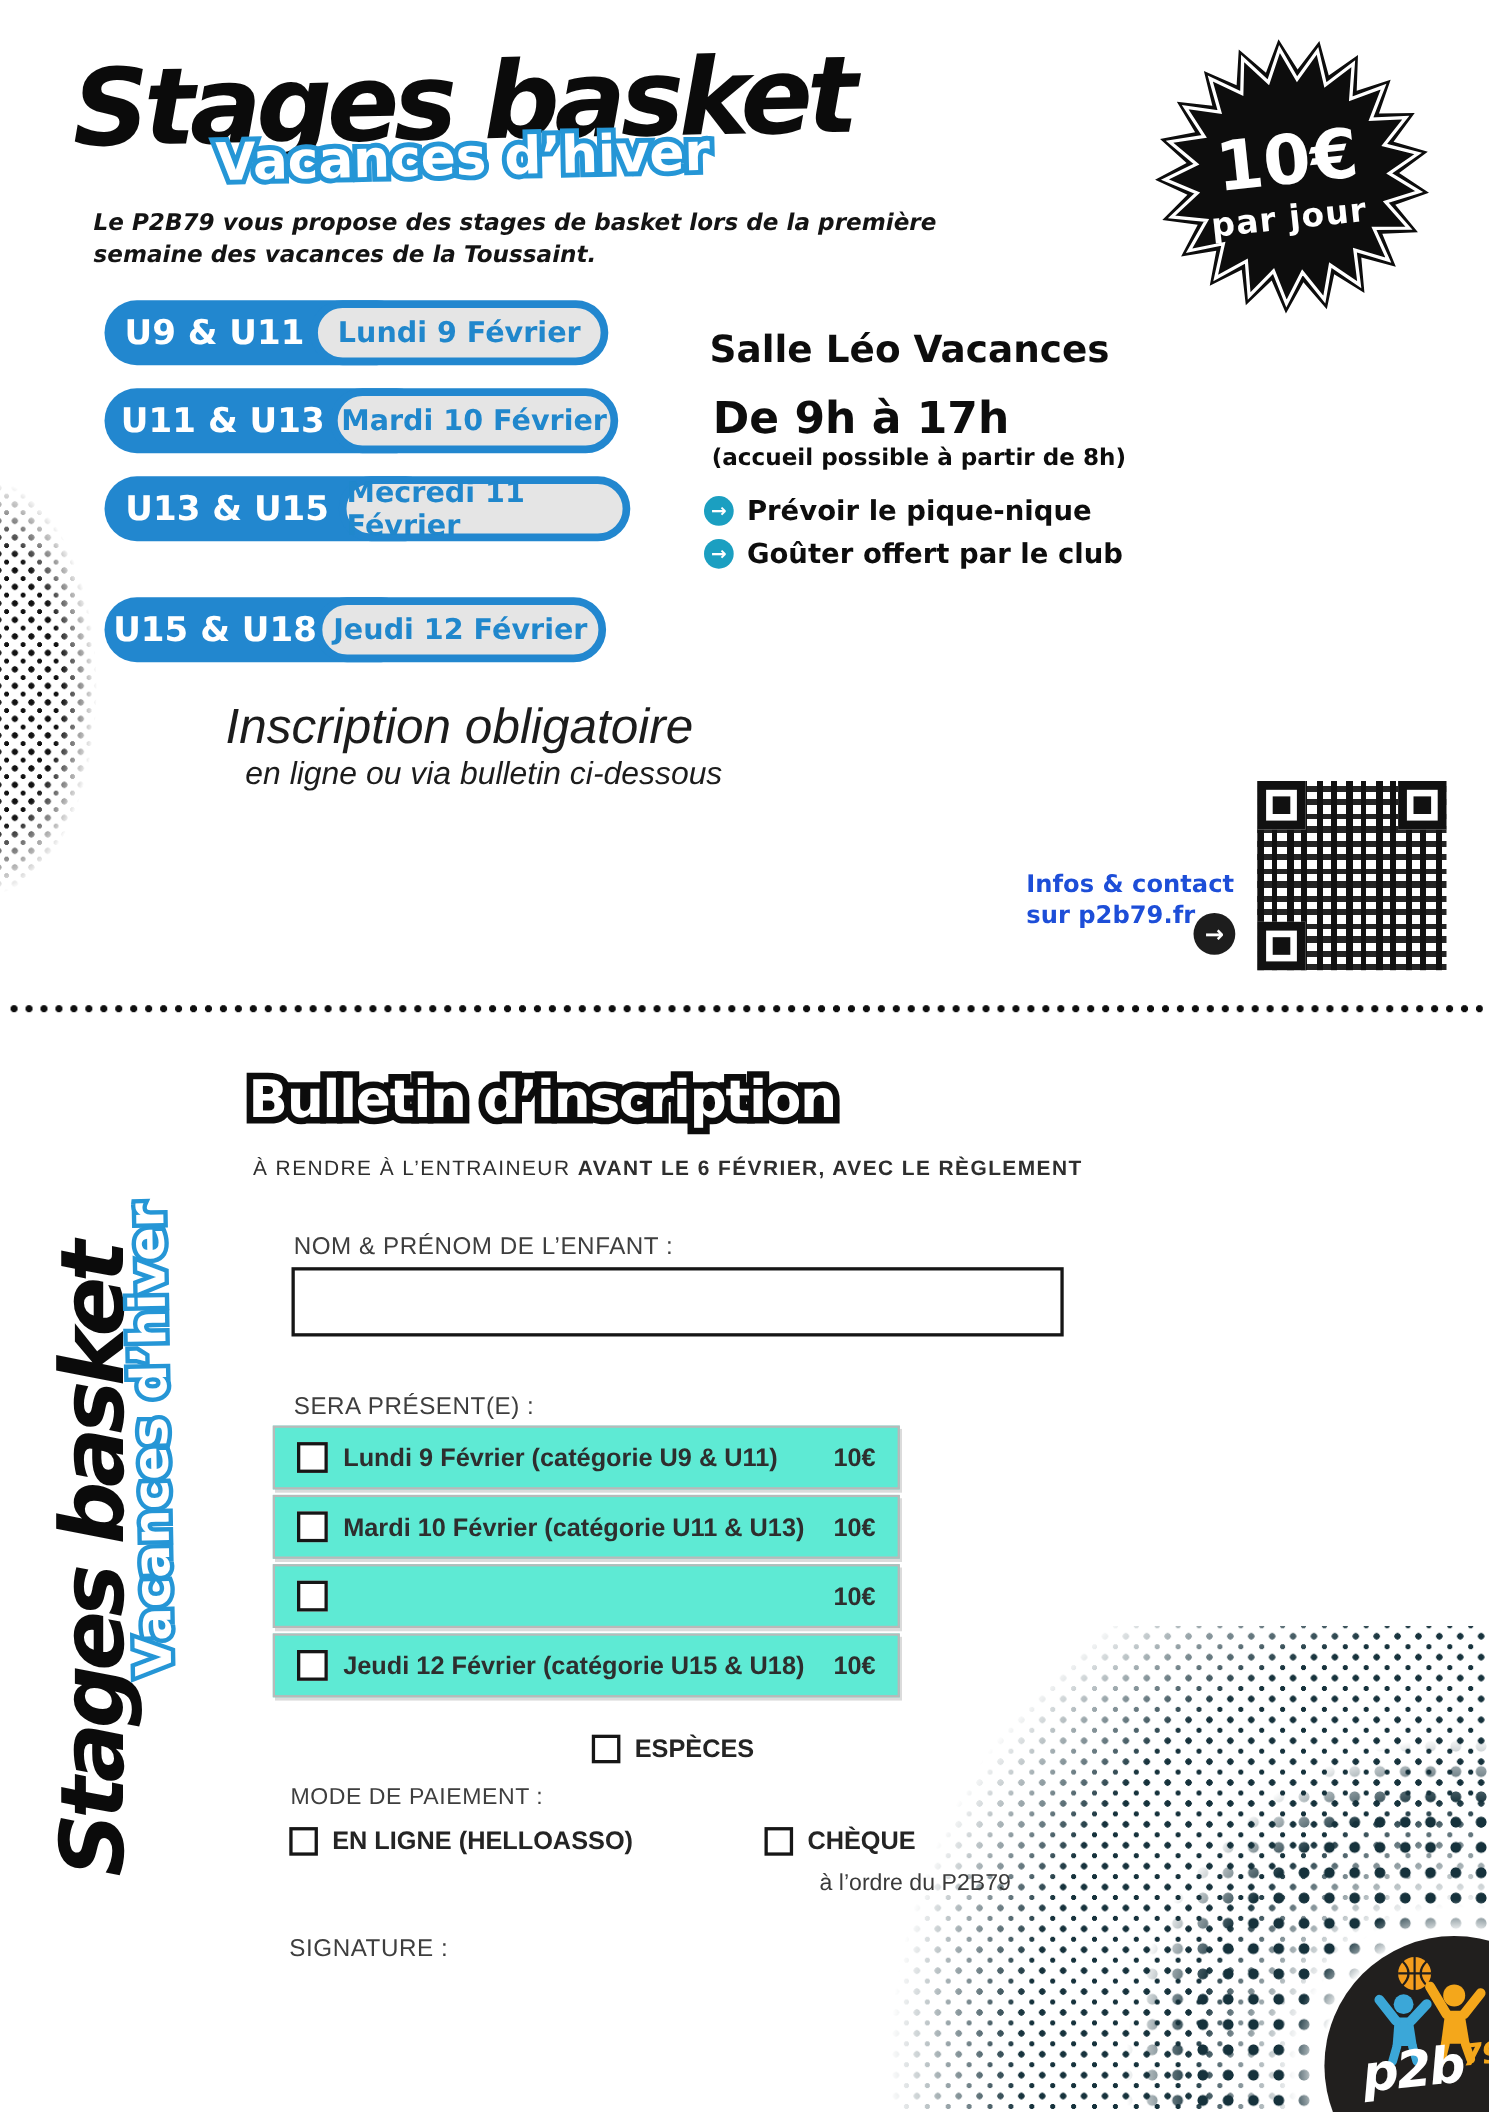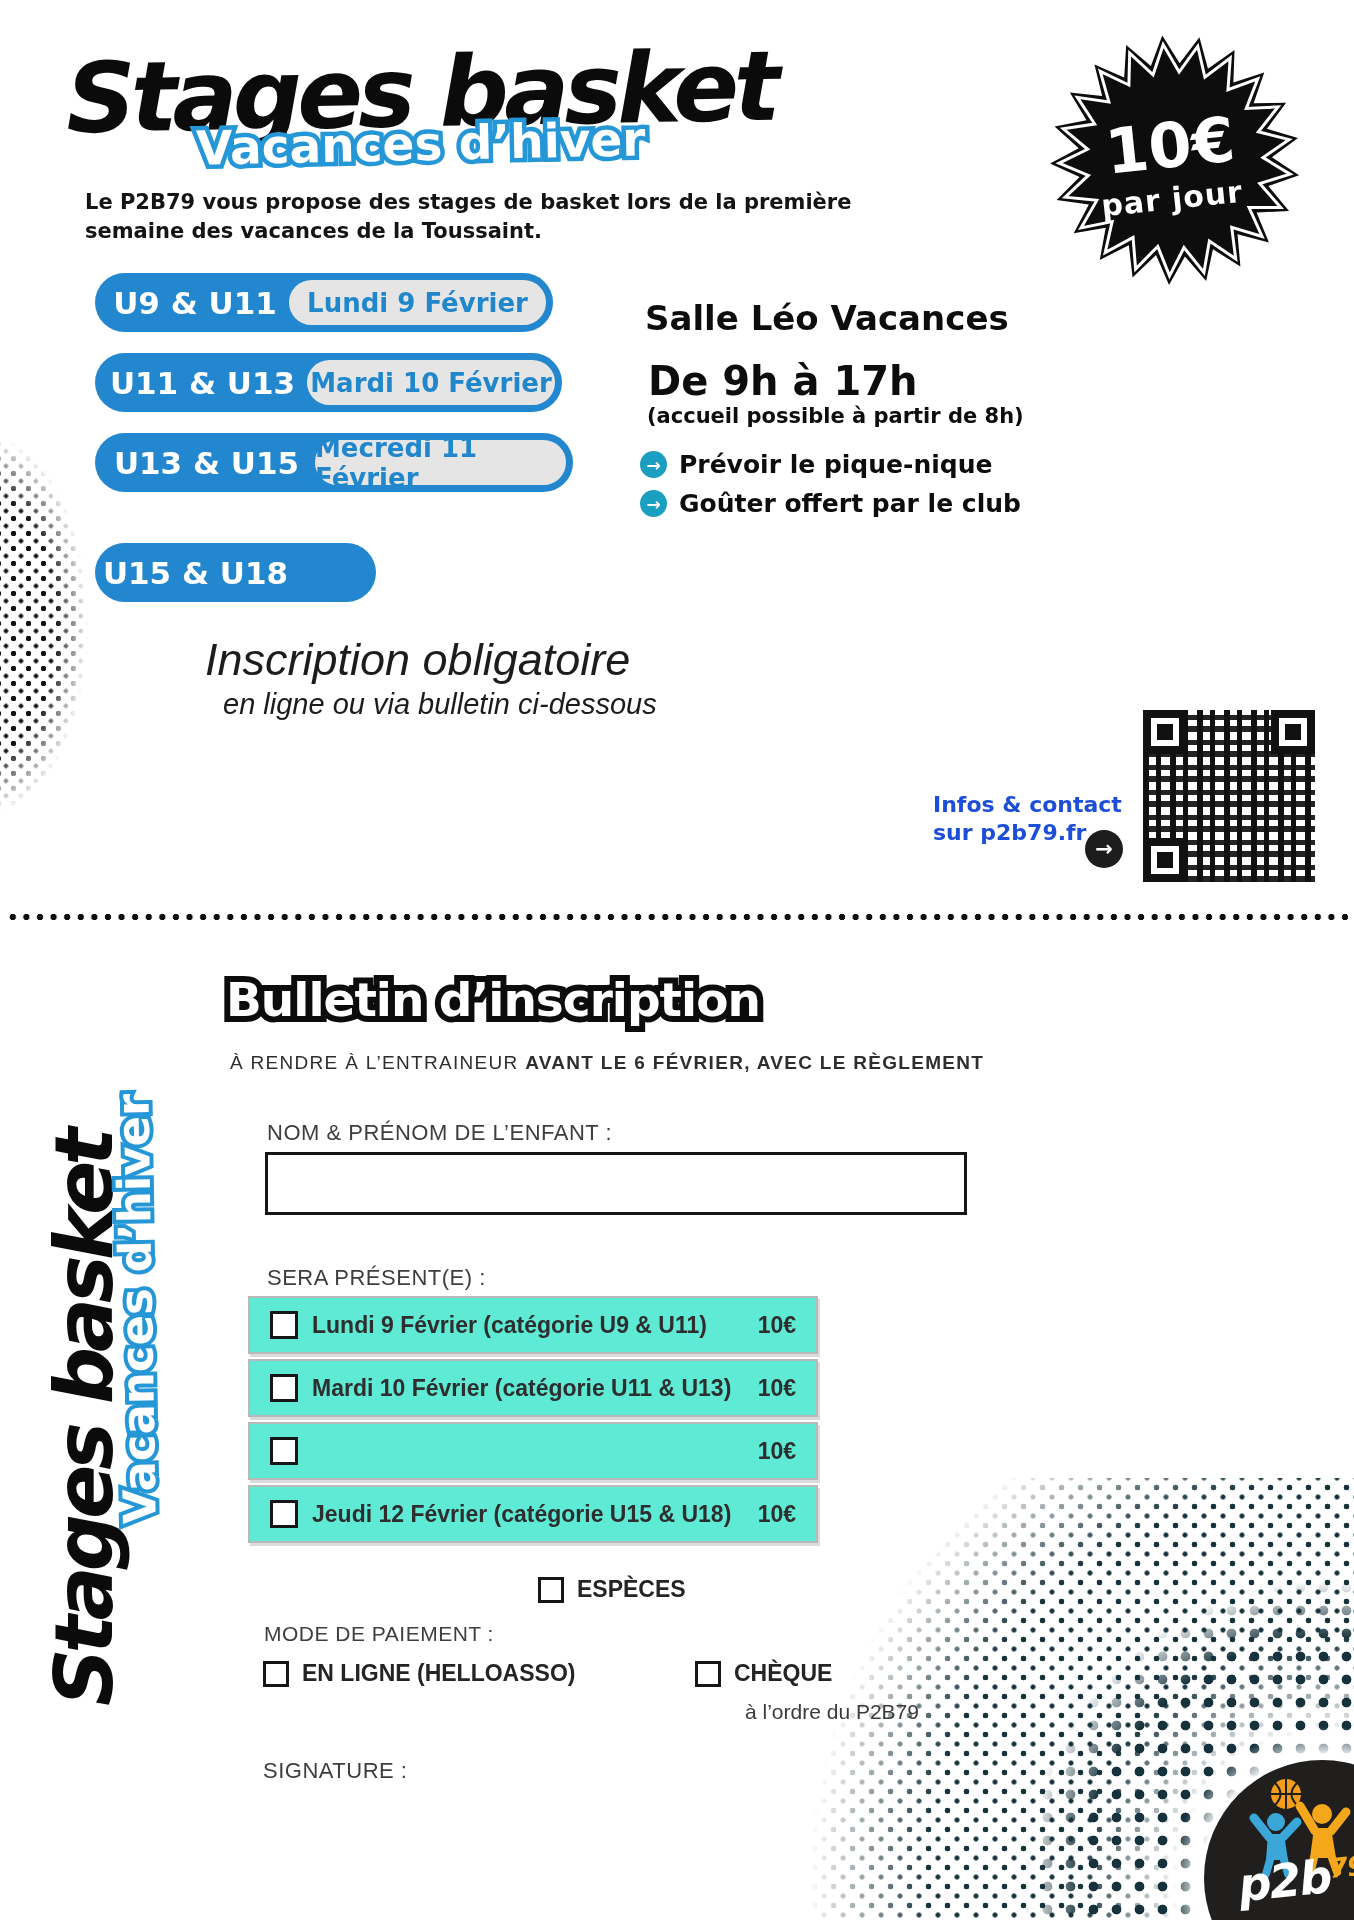--- a/index.html
+++ b/index.html
@@ -13,21 +13,21 @@
   .ow .stk{position:absolute;left:0;top:0;color:transparent;z-index:0;}
   .ow .fil{position:relative;z-index:1;}
 
   
   .title{left:66px;top:36px;font-size:97px;font-weight:800;font-style:italic;
          letter-spacing:-5px;color:#0b0b0b;transform:rotate(-1deg);}
   .subtitle{left:196px;top:116px;font-size:47px;font-weight:800;transform:rotate(-1.2deg);}
   .subtitle .stk{-webkit-text-stroke:9px #2596d6;}
   .subtitle .fil{color:#fff;}
   .intro{left:85px;top:188px;font-size:21px;font-weight:700;line-height:29px;
-         color:#141414;white-space:pre-line;}
+         color:#141414;white-space:pre-line;font-style:italic;}
 
   
   .badge{left:1040px;top:25px;width:270px;height:270px;}
   .badge svg{position:absolute;left:0;top:0;transform:rotate(7deg);}
   .badge .price{position:absolute;left:0;right:10px;top:84px;text-align:center;
     color:#fff;font-size:62px;font-weight:800;transform:rotate(-6deg);}
   .badge .per{position:absolute;left:0;right:6px;top:156px;text-align:center;
     color:#fff;font-size:30px;font-weight:700;letter-spacing:1px;transform:rotate(-6deg);}
 
   
@@ -163,20 +163,21 @@
     <div class="datepill" style="left:205px;width:262px;">Mardi 10 Février</div>
   </div>
   <div class="srow" style="top:433px;width:580px;">
     <div class="bluepill" style="width:303px;"></div>
     <div class="cat" style="width:223px;">U13 &amp; U15</div>
     <div class="datepill" style="left:213px;width:265px;">Mecredi 11 Février</div>
   </div>
   <div class="srow" style="top:543px;width:560px;">
     <div class="bluepill" style="width:281px;"></div>
     <div class="cat" style="width:201px;">U15 &amp; U18</div>
+    <div class="datepill" style="left:191px;width:265px;">Jeudi 12 Février</div>
   </div>
 
   <div class="abs venue nowrap">Salle Léo Vacances</div>
   <div class="abs hours nowrap">De 9h à 17h</div>
   <div class="abs hoursnote nowrap">(accueil possible à partir de 8h)</div>
   <div class="bullet" style="top:450px;">
     <div class="bic">→</div>
     <div class="btx">Prévoir le pique-nique</div>
   </div>
   <div class="bullet" style="top:489px;">

